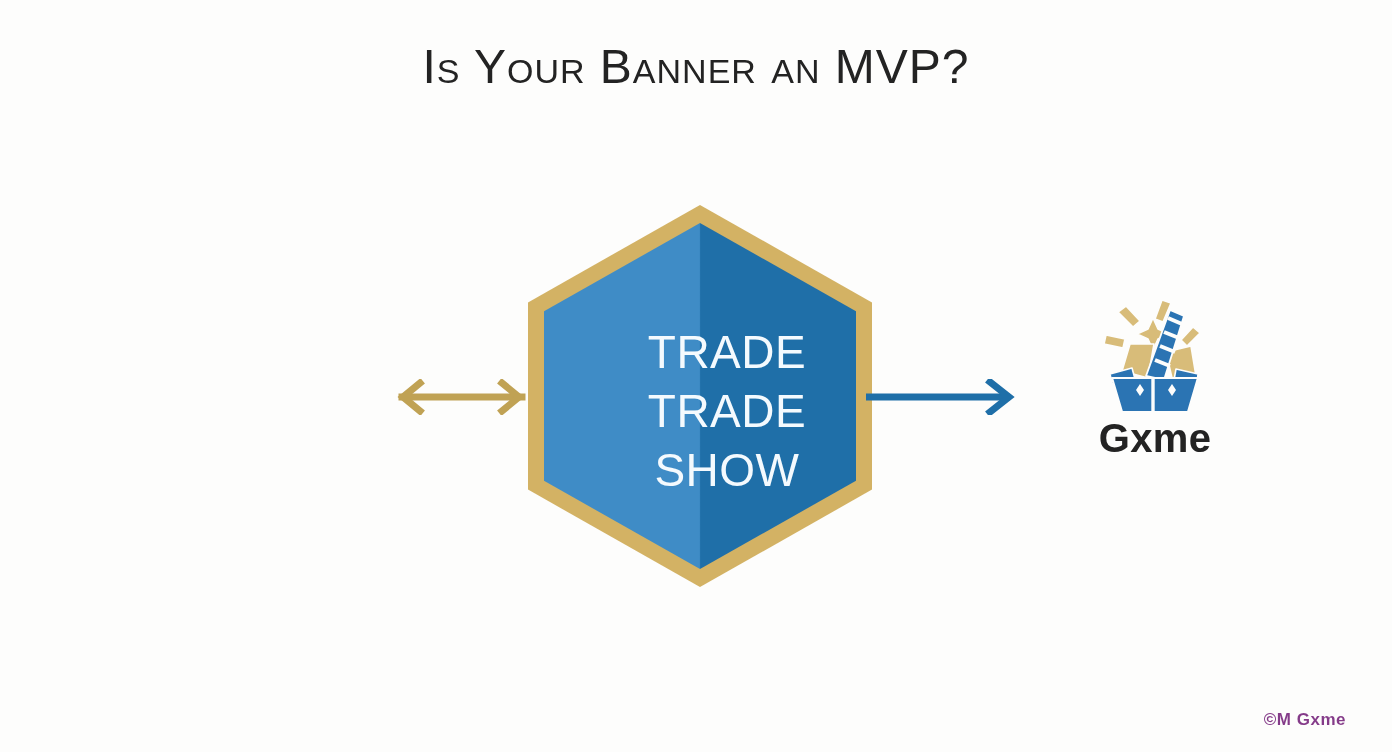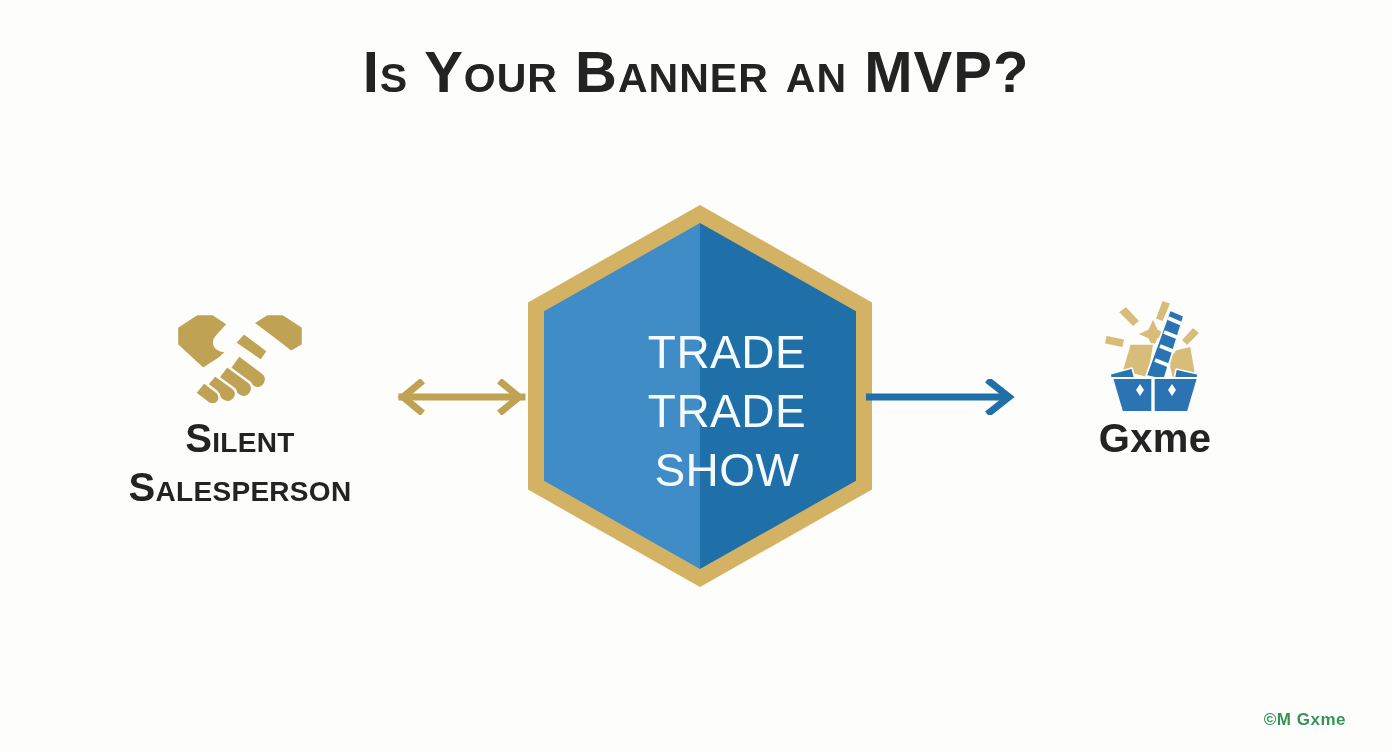--- a/index.html
+++ b/index.html
@@ -17,22 +17,22 @@
   }
 
   
   #title {
     position: absolute;
     top: 42px;
     left: 0;
     width: 1392px;
     text-align: center;
     font-family: "Liberation Sans", sans-serif;
-    font-size: 58px;
-    font-weight: 700;
+    font-size: 48px;
+    font-weight: 400;
     font-variant: small-caps;
     letter-spacing: 1px;
     color: #232323;
     white-space: nowrap;
     line-height: 1.05;
   }
 
   
   #hex-wrap {
     position: absolute;
@@ -103,51 +103,33 @@
   #arrow-right { left: 866px; top: 379px; }
 
   
   #watermark {
     position: absolute;
     right: 46px;
     bottom: 22px;
     font-family: "Liberation Sans", sans-serif;
     font-size: 17px;
     font-weight: 700;
-    color: #15803d;
+    color: #701a75;
     letter-spacing: 0.5px;
     opacity: .85;
     filter: blur(0.3px);
   }
 </style>
 </head>
 <body>
 
 <div id="canvas">
 
   <div id="title">Is Your Banner an MVP?</div>
 
-  <div id="left-group" class="side-group">
-    <div class="icon-slot">
-      <svg width="134" height="104" viewBox="0 0 134 104" aria-hidden="true">
-        <g fill="#c0a254" stroke="#fdfdfc" stroke-width="2.4" stroke-linejoin="round">
-          <path d="M4 24 L24 11 L40 11 L55 21 L44 33 C40 37 40 43 45 46 C49 49 54 48 57 45 L71 30 L95 48 L88 58 L62 40 L47 55 L30 66 L4 42 Z"></path>
-          <path d="M130 24 L110 11 L94 11 L80 20 L104 38 L118 49 L130 42 Z"></path>
-          <path d="M66 52 L90 70 C94 73 94 78 91 82 C88 86 83 86 79 83 L56 66 Z"></path>
-          <path d="M54 63 L76 79 C80 82 80 87 77 91 C74 95 69 95 65 92 L44 76 Z"></path>
-          <path d="M42 72 L60 85 C64 88 64 93 61 96 C58 100 53 100 49 97 L32 84 Z"></path>
-          <path d="M31 79 L44 89 C47 92 47 96 45 99 C42 102 38 102 35 100 L22 90 Z"></path>
-        </g>
-      </svg>
-    </div>
-    <div class="side-label sc">
-      <div>Silent</div>
-      <div>Salesperson</div>
-    </div>
-  </div>
 
   <div id="right-group" class="side-group">
     <div class="icon-slot">
       <svg width="126" height="118" viewBox="0 0 126 118" aria-hidden="true">
 
         <g fill="#d8bc79" stroke="#fdfdfc" stroke-width="1.6" stroke-linejoin="round">
           <path d="M70 4 L79 7 L71 26 L63 23 Z"></path>
           <path d="M26 16 L34 10 L48 25 L41 31 Z"></path>
           <path d="M12 48 L14 39 L33 43 L31 52 Z"></path>
           <path d="M101 31 L108 37 L95 50 L89 44 Z"></path>

